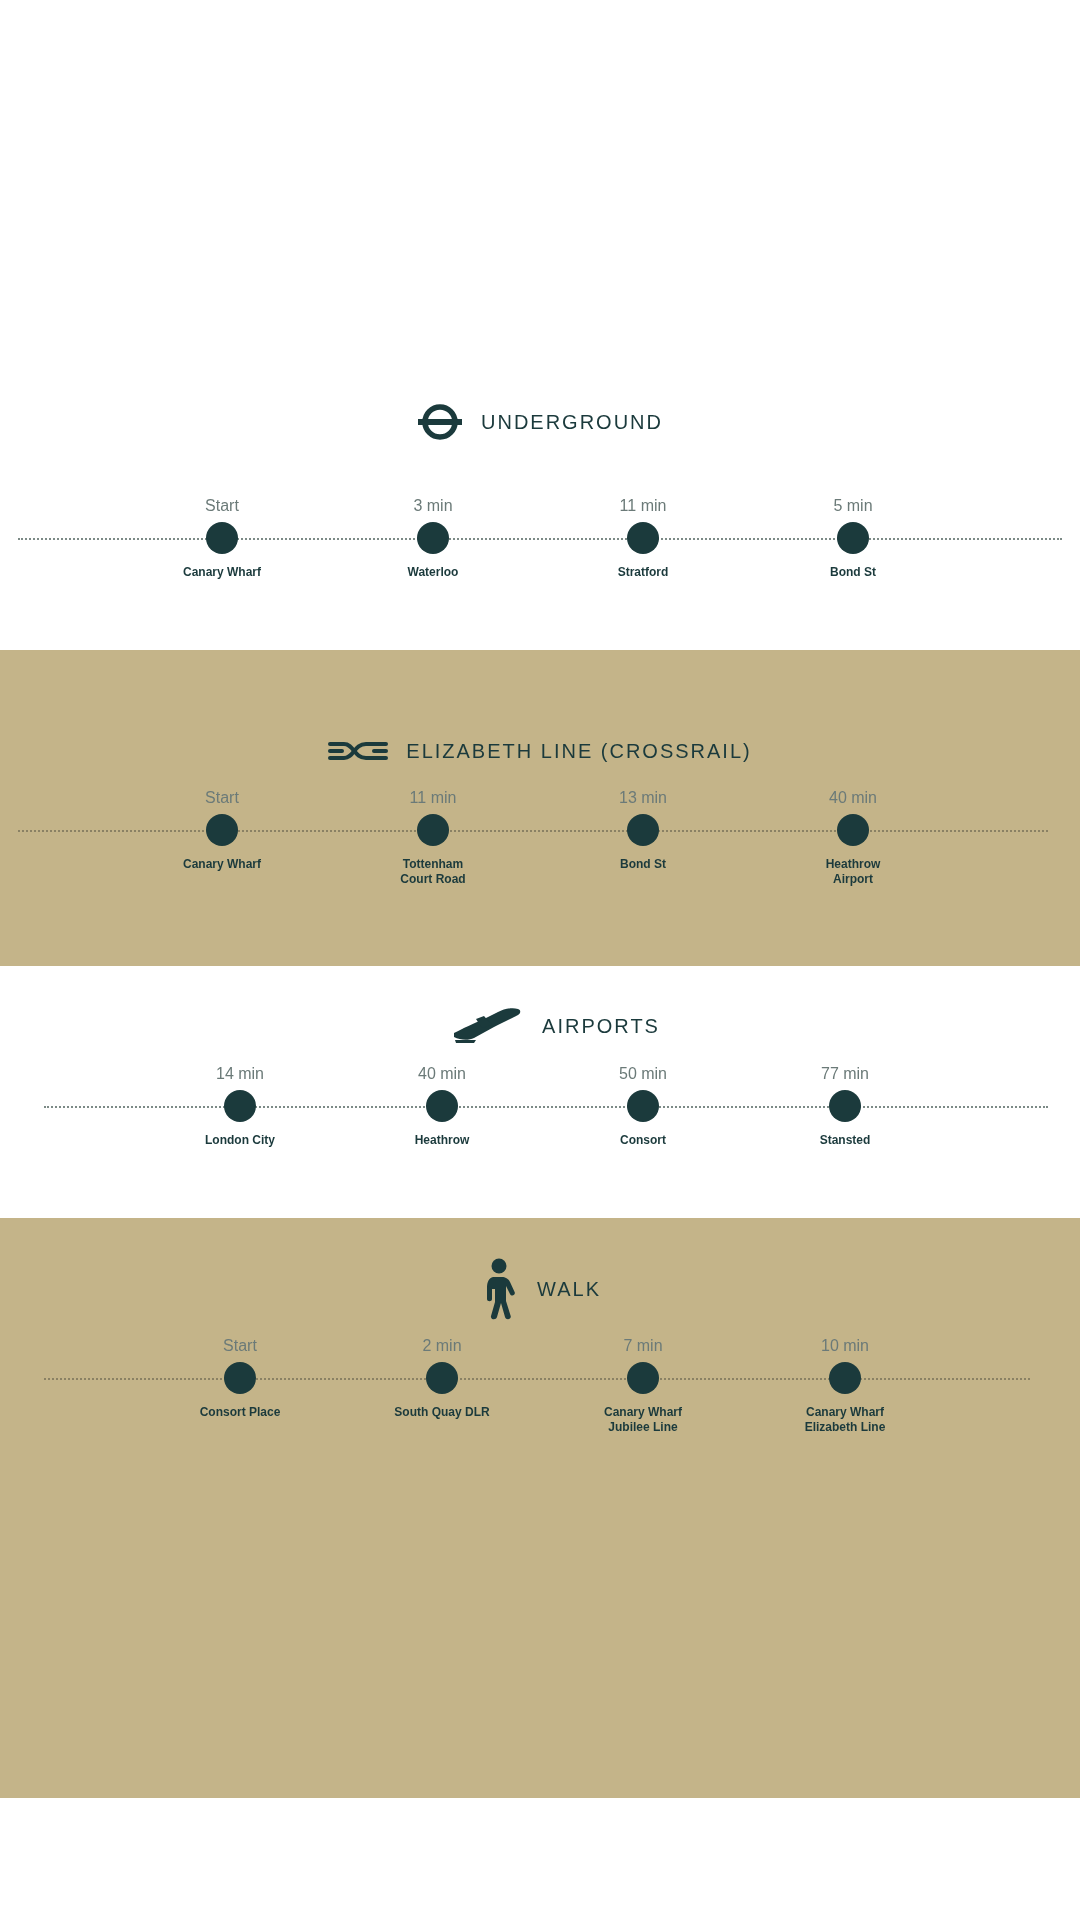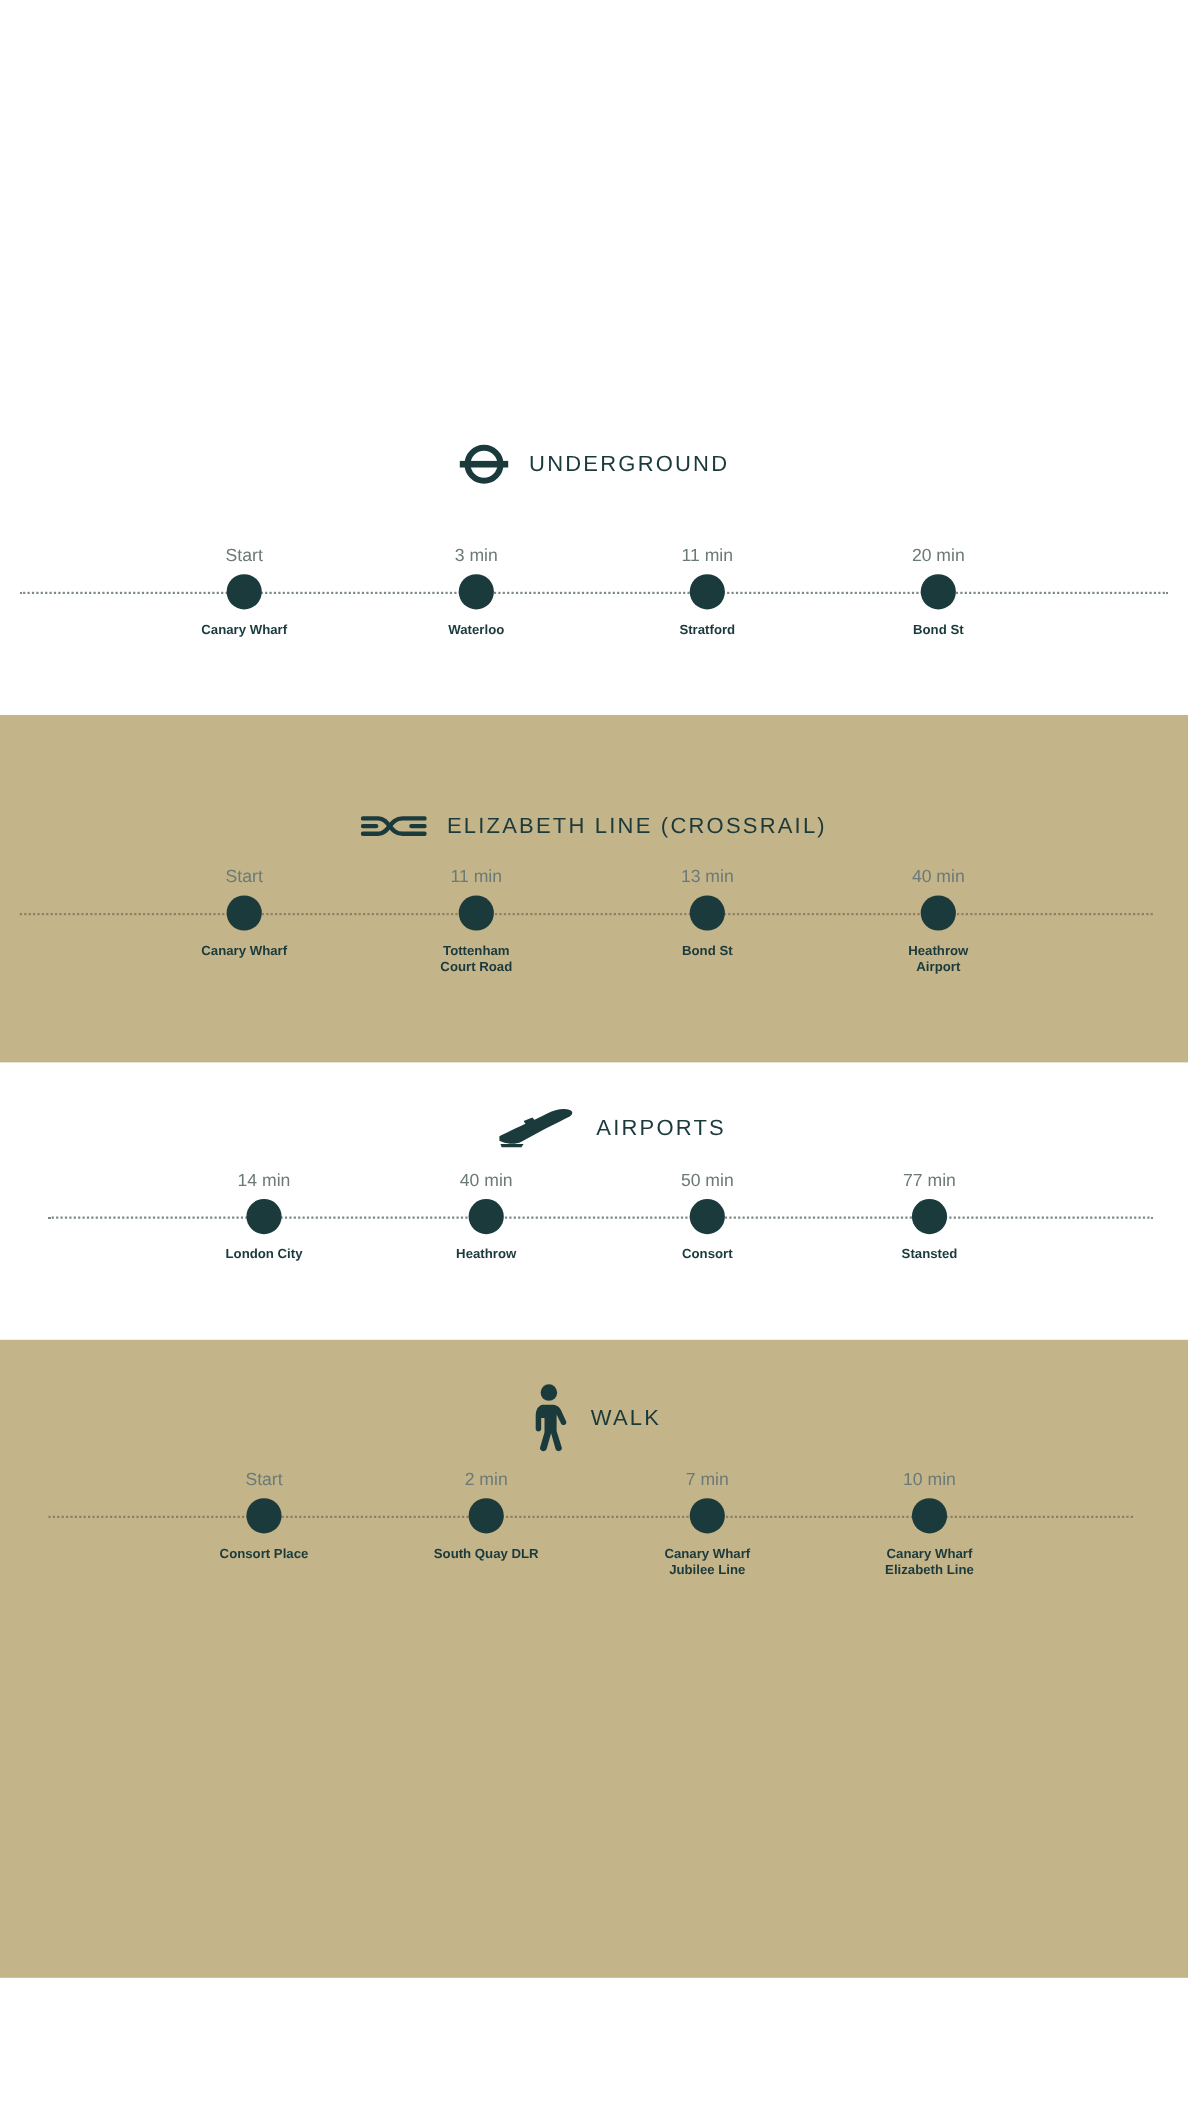--- a/index.html
+++ b/index.html
@@ -81,21 +81,21 @@
           <span class="time">3 min</span>
           <span class="dot"></span>
           <span class="name">Waterloo</span>
         </div>
         <div class="stop" style="left:643px;">
           <span class="time">11 min</span>
           <span class="dot"></span>
           <span class="name">Stratford</span>
         </div>
         <div class="stop" style="left:853px;">
-          <span class="time">20 min</span>
+          <span class="time">5 min</span>
           <span class="dot"></span>
           <span class="name">Bond St</span>
         </div>
       </div>
     </div>
   </div>
 
   <div class="section sec-elizabeth">
     <div class="sec-head" style="position:absolute; left:0; width:1080px; top:82px;">
       <span class="sec-icon">

